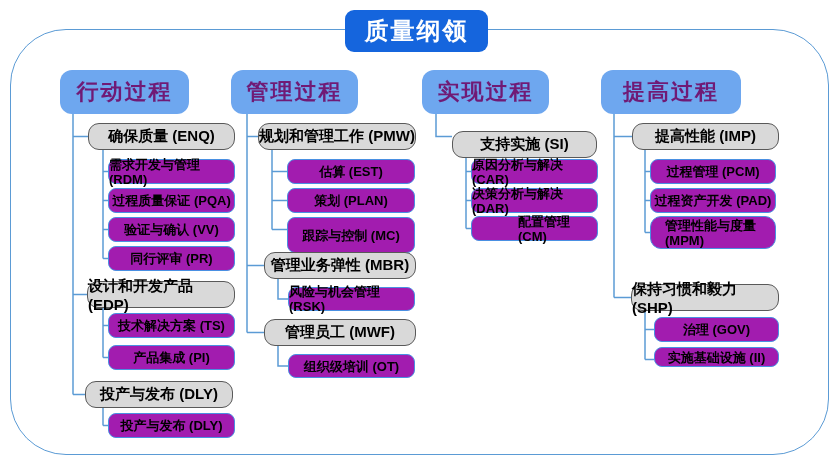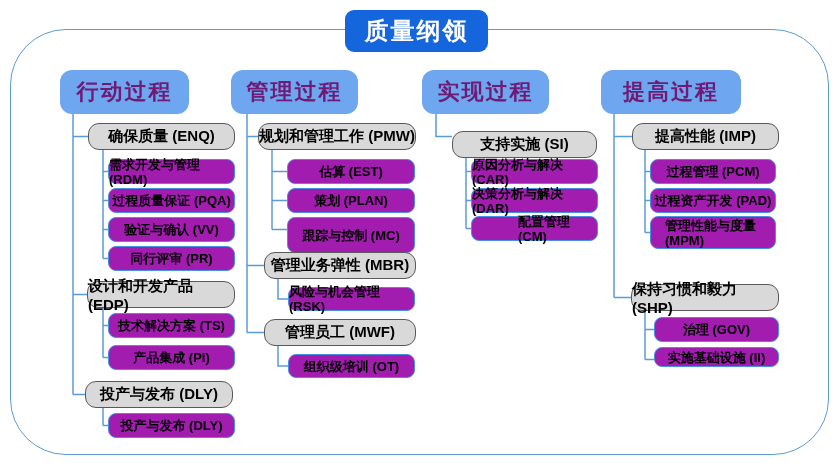--- a/index.html
+++ b/index.html
@@ -115,18 +115,18 @@
   <div class="box w" style="left:288px;top:354px;width:127px;height:24px;">组织级培训 (OT)</div>
 
   <div class="box g" style="left:452px;top:123px;width:145px;height:27px;margin-top:8px;">支持实施 (SI)</div>
   <div class="box w" style="left:471px;top:159px;width:127px;height:25px;">原因分析与解决 (CAR)</div>
   <div class="box w" style="left:471px;top:188px;width:127px;height:25px;">决策分析与解决 (DAR)</div>
   <div class="box w" style="left:471px;top:216px;width:127px;height:25px;padding-left:46px;">配置管理 (CM)</div>
 
   <div class="box g" style="left:632px;top:123px;width:147px;height:27px;">提高性能 (IMP)</div>
   <div class="box w" style="left:650px;top:159px;width:126px;height:25px;">过程管理 (PCM)</div>
   <div class="box w" style="left:650px;top:188px;width:126px;height:25px;">过程资产开发 (PAD)</div>
-  <div class="box w" style="left:650px;top:216px;width:126px;height:33px;padding:0 14px;">管理性能与度量 (MPM)</div>
+  <div class="box w" style="left:650px;top:216px;width:126px;height:33px;padding:0 14px;border-radius:11px;">管理性能与度量 (MPM)</div>
   <div class="box g" style="left:631px;top:284px;width:148px;height:27px;">保持习惯和毅力 (SHP)</div>
   <div class="box w" style="left:654px;top:317px;width:125px;height:25px;">治理 (GOV)</div>
   <div class="box w" style="left:654px;top:347px;width:125px;height:20px;">实施基础设施 (II)</div>
 
 </div>
 
 </body></html>

